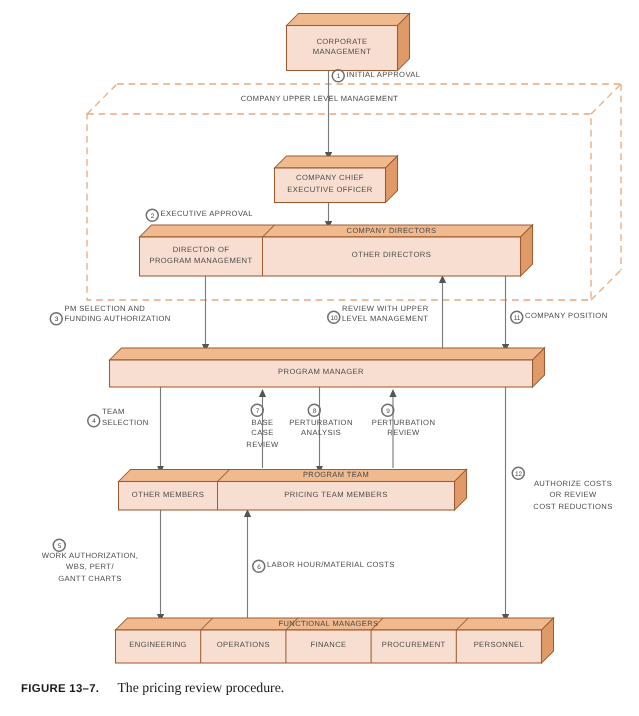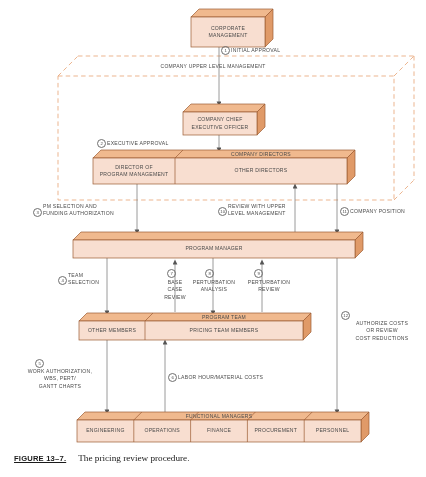--- a/index.html
+++ b/index.html
@@ -13,21 +13,21 @@
           line-height:1.45;text-align:center;white-space:pre-line;
           display:flex;align-items:center;justify-content:center;}
   .toptxt{position:absolute;font-size:5.0px;letter-spacing:.25px;color:#4a4a4a;
           text-align:center;white-space:nowrap;}
   .num{position:absolute;width:7.4px;height:7.4px;border:.6px solid #6f6f6f;
        border-radius:50%;font-size:4.3px;color:#4a4a4a;
        display:flex;align-items:center;justify-content:center;line-height:1;}
   .capwrap{position:absolute;left:14px;top:453px;font-family:"Liberation Serif",serif;
            font-size:8.2px;color:#1a1a1a;white-space:nowrap;}
   .capnum{font-family:"Liberation Sans",sans-serif;font-weight:bold;font-size:7.6px;
-          letter-spacing:.2px;text-decoration:underline;}
+          letter-spacing:.2px;}
   .captxt{font-size:9.2px;}
 </style>
 </head>
 <body>
 
 <div id="stage">
 
 <svg width="426" height="477">
   <defs>
     <marker id="ah" markerWidth="6" markerHeight="6" refX="2.6" refY="2.4" orient="auto" markerUnits="userSpaceOnUse">

